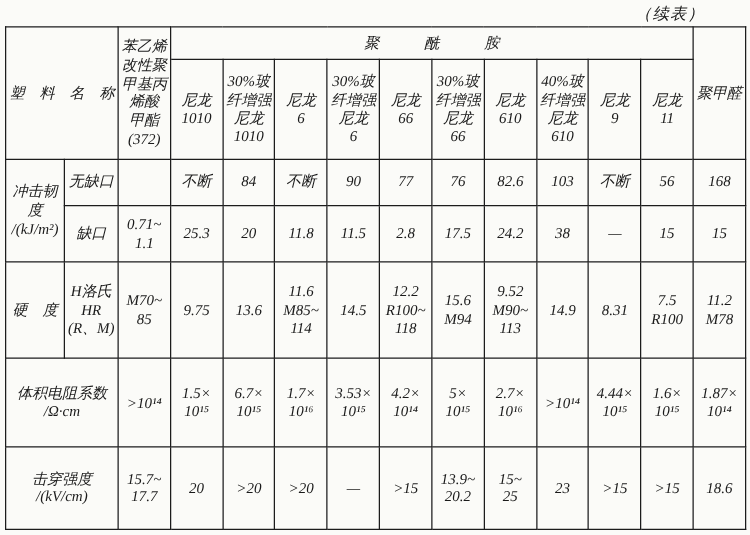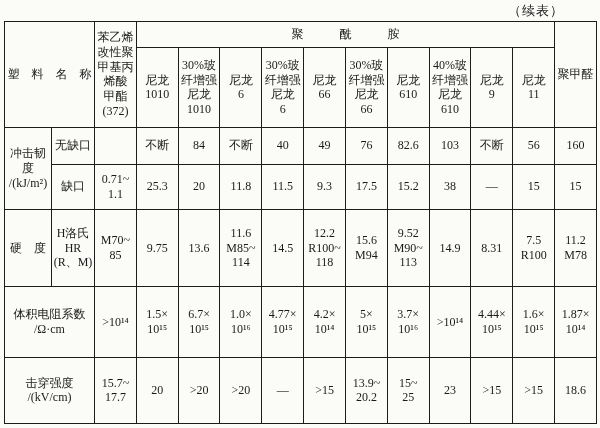--- a/index.html
+++ b/index.html
@@ -1,20 +1,21 @@
 <!DOCTYPE html>
 <html><head>
 <meta charset="utf-8">
 <style>
   html,body { margin:0; padding:0; }
   .page {
     position:relative; width:600px; height:428px;
     background:#fbfbf8; color:#1a1a1a;
     font-family:"Liberation Serif","DejaVu Serif",serif;
     overflow:hidden;
+    font-style:italic;
   }
   .continued-note {
     position:absolute; top:2px; right:36px;
     font-size:13px; letter-spacing:1px;
   }
   table.props {
     position:absolute; left:4px; top:21px;
     width:593px; height:403px;
     border-collapse:collapse; table-layout:fixed;
     border:1.5px solid #1c1c1c;
@@ -106,41 +107,41 @@
     </tr>
 
     <tr class="r-un">
       <td rowspan="2">冲击韧度
 /(kJ/m²)</td>
       <td>无缺口</td>
       <td></td>
       <td>不断</td>
       <td>84</td>
       <td>不断</td>
-      <td>40</td>
-      <td>49</td>
+      <td>90</td>
+      <td>77</td>
       <td>76</td>
       <td>82.6</td>
       <td>103</td>
       <td>不断</td>
       <td>56</td>
-      <td>160</td>
+      <td>168</td>
     </tr>
 
     <tr class="r-no">
       <td>缺口</td>
       <td>0.71~
 1.1</td>
       <td>25.3</td>
       <td>20</td>
       <td>11.8</td>
       <td>11.5</td>
-      <td>9.3</td>
+      <td>2.8</td>
       <td>17.5</td>
-      <td>15.2</td>
+      <td>24.2</td>
       <td>38</td>
       <td>—</td>
       <td>15</td>
       <td>15</td>
     </tr>
 
     <tr class="r-hd">
       <td>硬　度</td>
       <td>H洛氏
 HR
@@ -170,29 +171,29 @@
     </tr>
 
     <tr class="r-re">
       <td colspan="2">体积电阻系数
 /Ω·cm</td>
       <td class="small">&gt;10¹⁴</td>
       <td class="small">1.5×
 10¹⁵</td>
       <td class="small">6.7×
 10¹⁵</td>
-      <td class="small">1.0×
+      <td class="small">1.7×
 10¹⁶</td>
-      <td class="small">4.77×
+      <td class="small">3.53×
 10¹⁵</td>
       <td class="small">4.2×
 10¹⁴</td>
       <td class="small">5×
 10¹⁵</td>
-      <td class="small">3.7×
+      <td class="small">2.7×
 10¹⁶</td>
       <td class="small">&gt;10¹⁴</td>
       <td class="small">4.44×
 10¹⁵</td>
       <td class="small">1.6×
 10¹⁵</td>
       <td class="small">1.87×
 10¹⁴</td>
     </tr>
 

